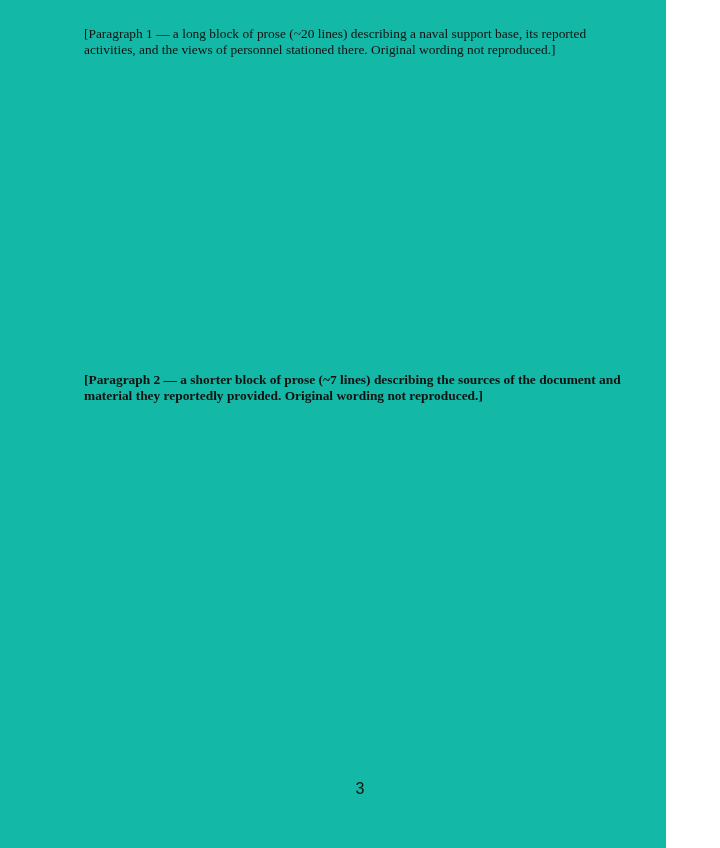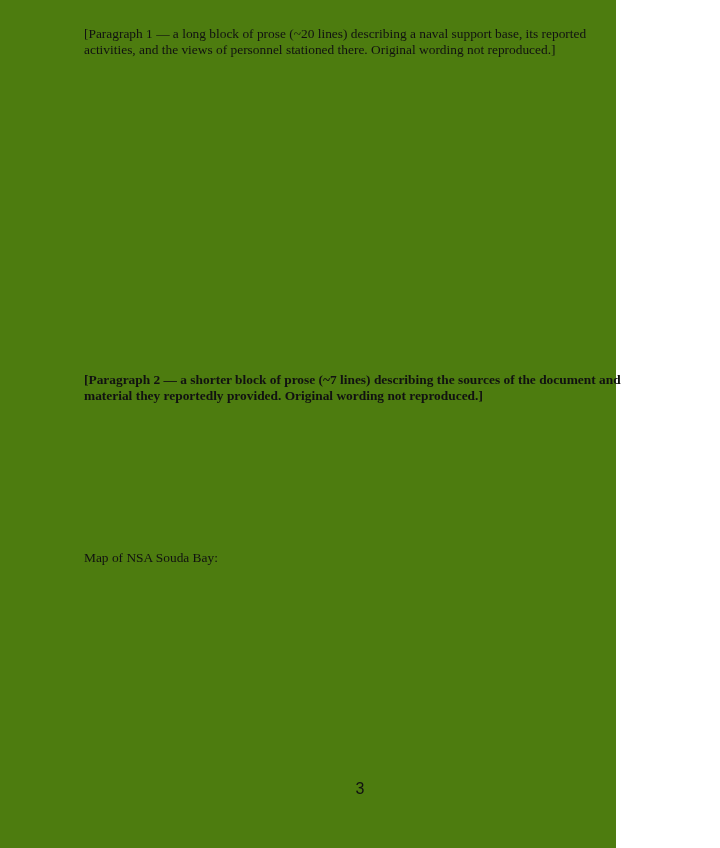--- a/index.html
+++ b/index.html
@@ -1,31 +1,30 @@
 <!DOCTYPE html>
 <html><head>
   <meta charset="utf-8">
   <style>
     html, body { margin: 0; padding: 0; background: #ffffff; }
     body { width: 720px; height: 848px; position: relative; overflow: hidden; }
-    .page { position: absolute; left: 0; top: 0; width: 616px; height: 848px; background: #4d7c0f; }
+    .page { position: absolute; left: 0; top: 0; width: 666px; height: 848px; background: #14b8a6; }
     .body-text {
       position: absolute; left: 84px; width: 556px;
       font-family: "Liberation Serif", serif; font-size: 13.4px; line-height: 16.1px;
       color: #111; margin: 0;
     }
     #p1 { top: 26px; }
     #p2 { top: 372px; font-weight: bold; }
     #map-caption { top: 550px; }
     #page-number {
       position: absolute; top: 780px; left: 0; width: 720px; text-align: center;
       font-family: "Liberation Sans", sans-serif; font-size: 16px; color: #111;
     }
   </style>
 </head>
 <body>
 
 <div class="page">
   <p id="p1" class="body-text">[Paragraph 1 — a long block of prose (~20 lines) describing a naval support base, its reported activities, and the views of personnel stationed there. Original wording not reproduced.]</p>
   <p id="p2" class="body-text">[Paragraph 2 — a shorter block of prose (~7 lines) describing the sources of the document and material they reportedly provided. Original wording not reproduced.]</p>
-  <p id="map-caption" class="body-text">Map of NSA Souda Bay:</p>
   <div id="page-number">3</div>
 </div>
 
 </body></html>

